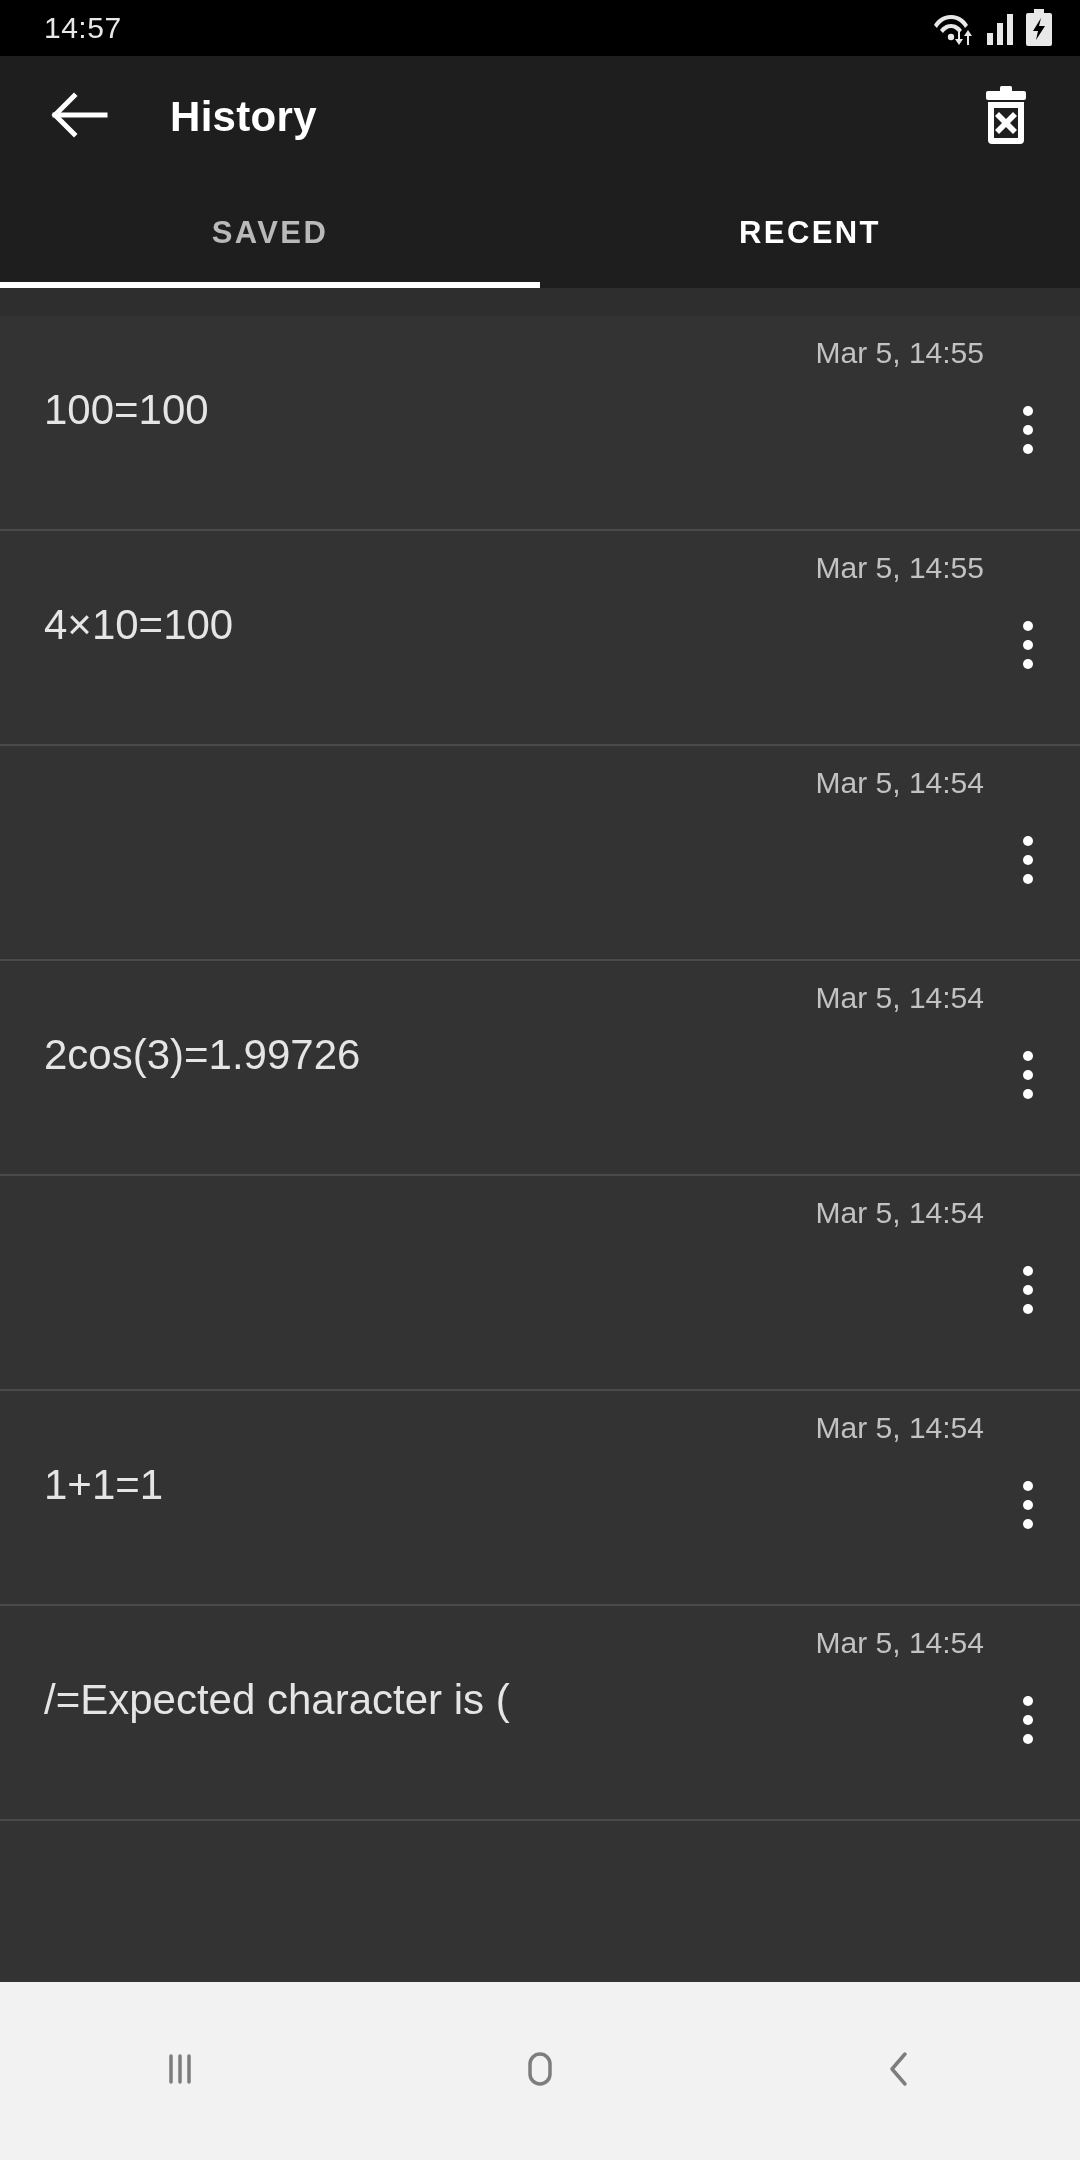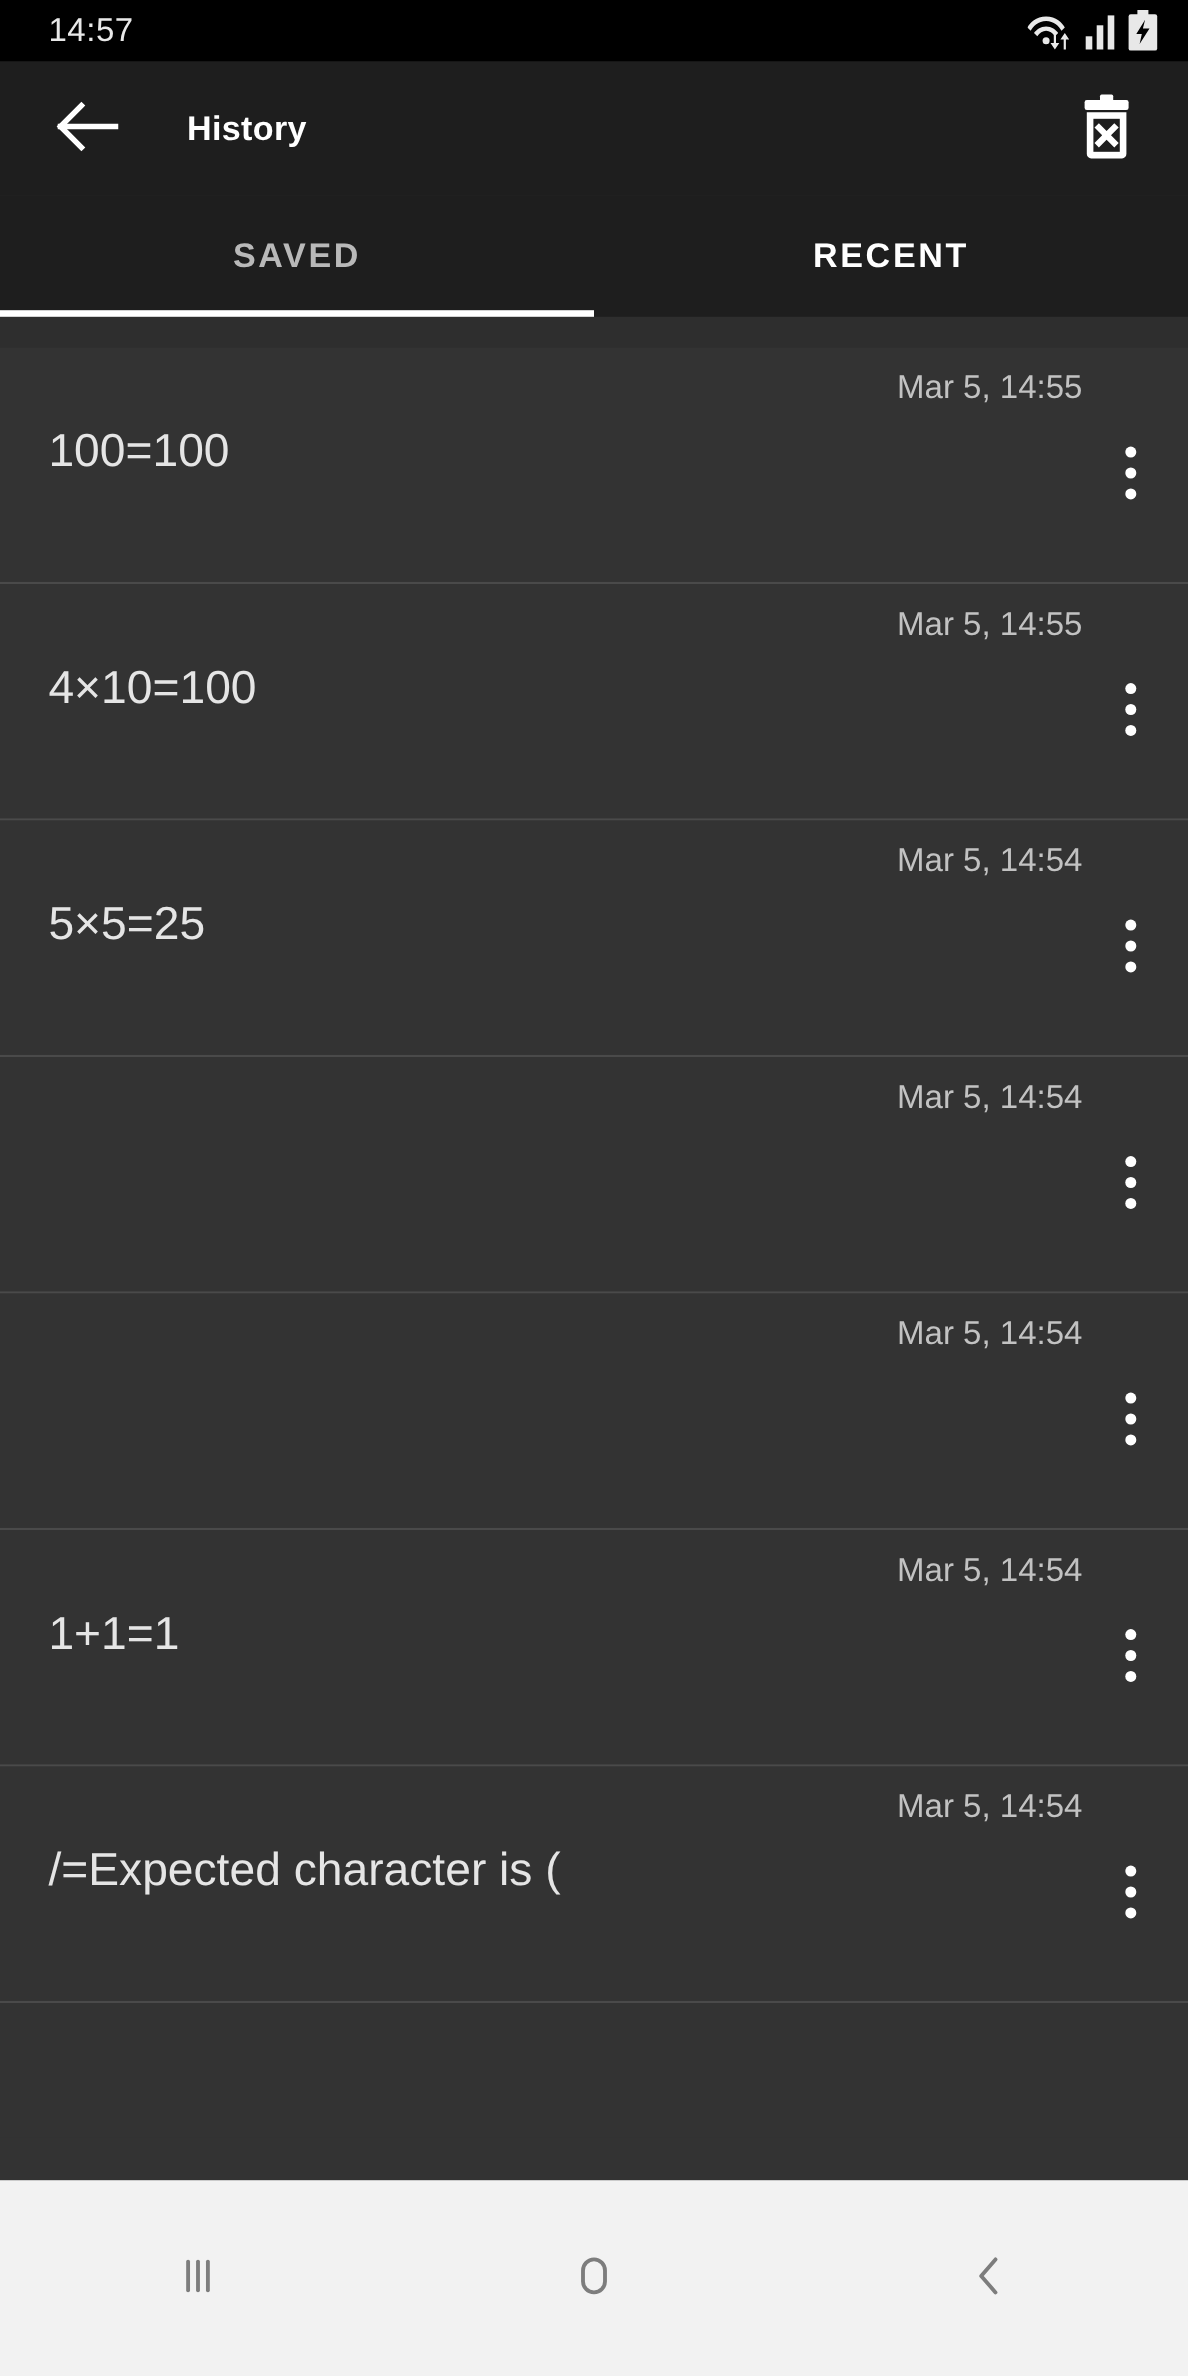--- a/index.html
+++ b/index.html
@@ -21,21 +21,21 @@
   .status-icons { display:flex; align-items:center; gap:8px; }
   .status-icons svg { display:block; }
 
   
   .appbar {
     flex:0 0 122px; background:#1e1e1e;
     display:flex; align-items:center; padding:0 36px 0 44px;
   }
   .back-btn { width:72px; height:72px; display:flex; align-items:center; justify-content:center; }
   .appbar-title {
-    color:#ffffff; font-size:31px; font-weight:bold;
+    color:#ffffff; font-size:42px; font-weight:bold;
     margin-left:54px; flex:1; letter-spacing:0.3px;
   }
   .delete-btn { width:76px; height:76px; display:flex; align-items:center; justify-content:center; }
 
   
   .tabbar {
     flex:0 0 110px; background:#1e1e1e; display:flex; position:relative;
   }
   .tab {
     flex:1 1 50%; display:flex; align-items:center; justify-content:center;
@@ -165,30 +165,30 @@
       <div class="row-expr">4×10=100</div>
       <div class="row-menu">
           <i></i>
           <i></i>
           <i></i>
         </div>
     </div>
 
     <div class="row">
       <div class="row-date">Mar 5, 14:54</div>
-      <div class="row-expr">5×5=25</div>
-      <div class="row-menu">
-          <i></i>
-          <i></i>
-          <i></i>
-        </div>
-    </div>
-
-    <div class="row">
-      <div class="row-date">Mar 5, 14:54</div>
+      <div class="row-menu">
+          <i></i>
+          <i></i>
+          <i></i>
+        </div>
+    </div>
+
+    <div class="row">
+      <div class="row-date">Mar 5, 14:54</div>
+      <div class="row-expr">2cos(3)=1.99726</div>
       <div class="row-menu">
           <i></i>
           <i></i>
           <i></i>
         </div>
     </div>
 
     <div class="row">
       <div class="row-date">Mar 5, 14:54</div>
       <div class="row-menu">

